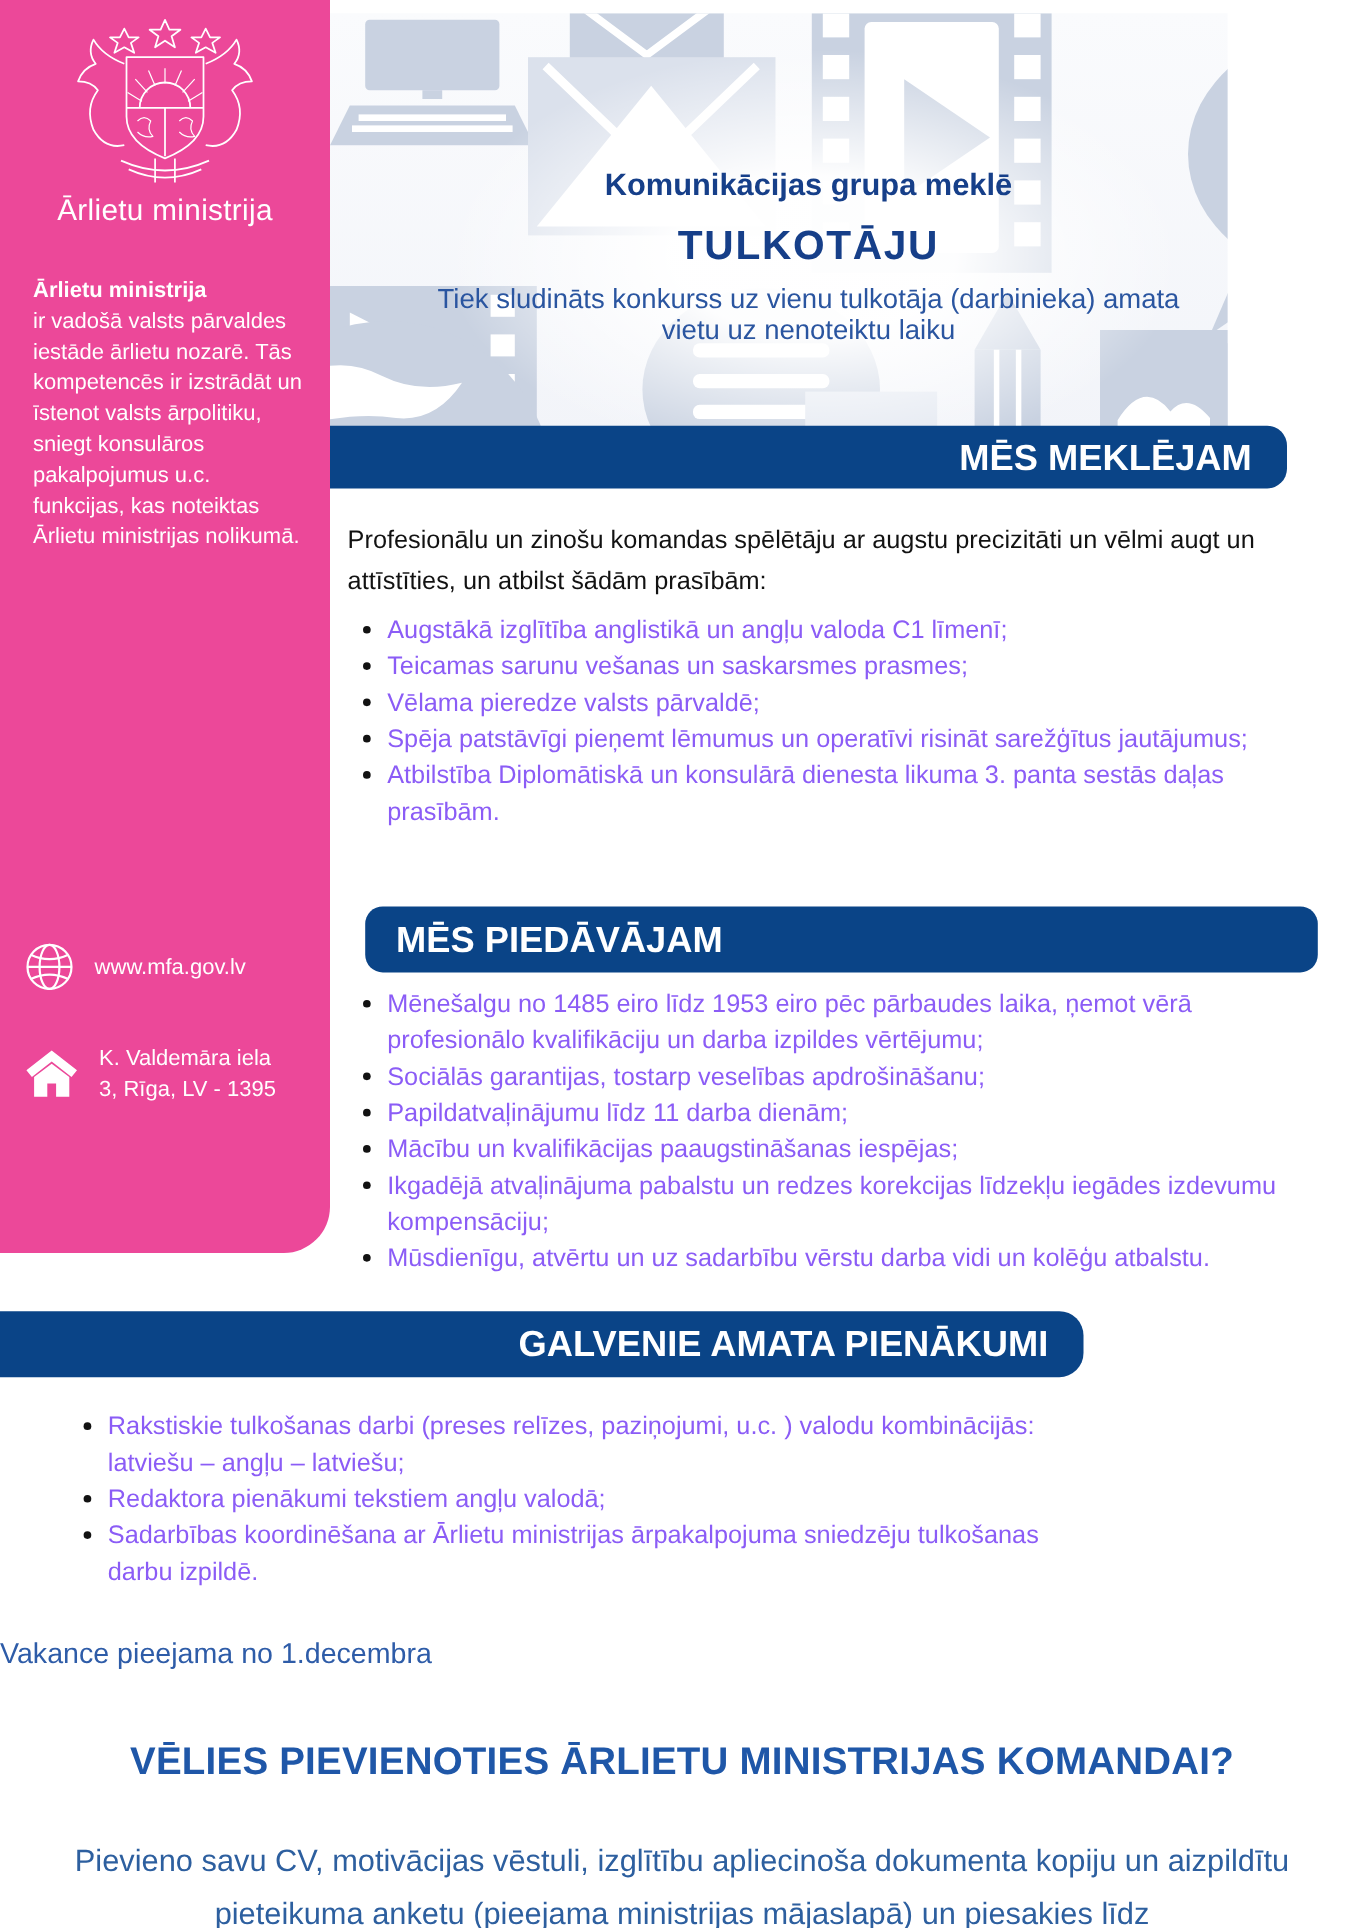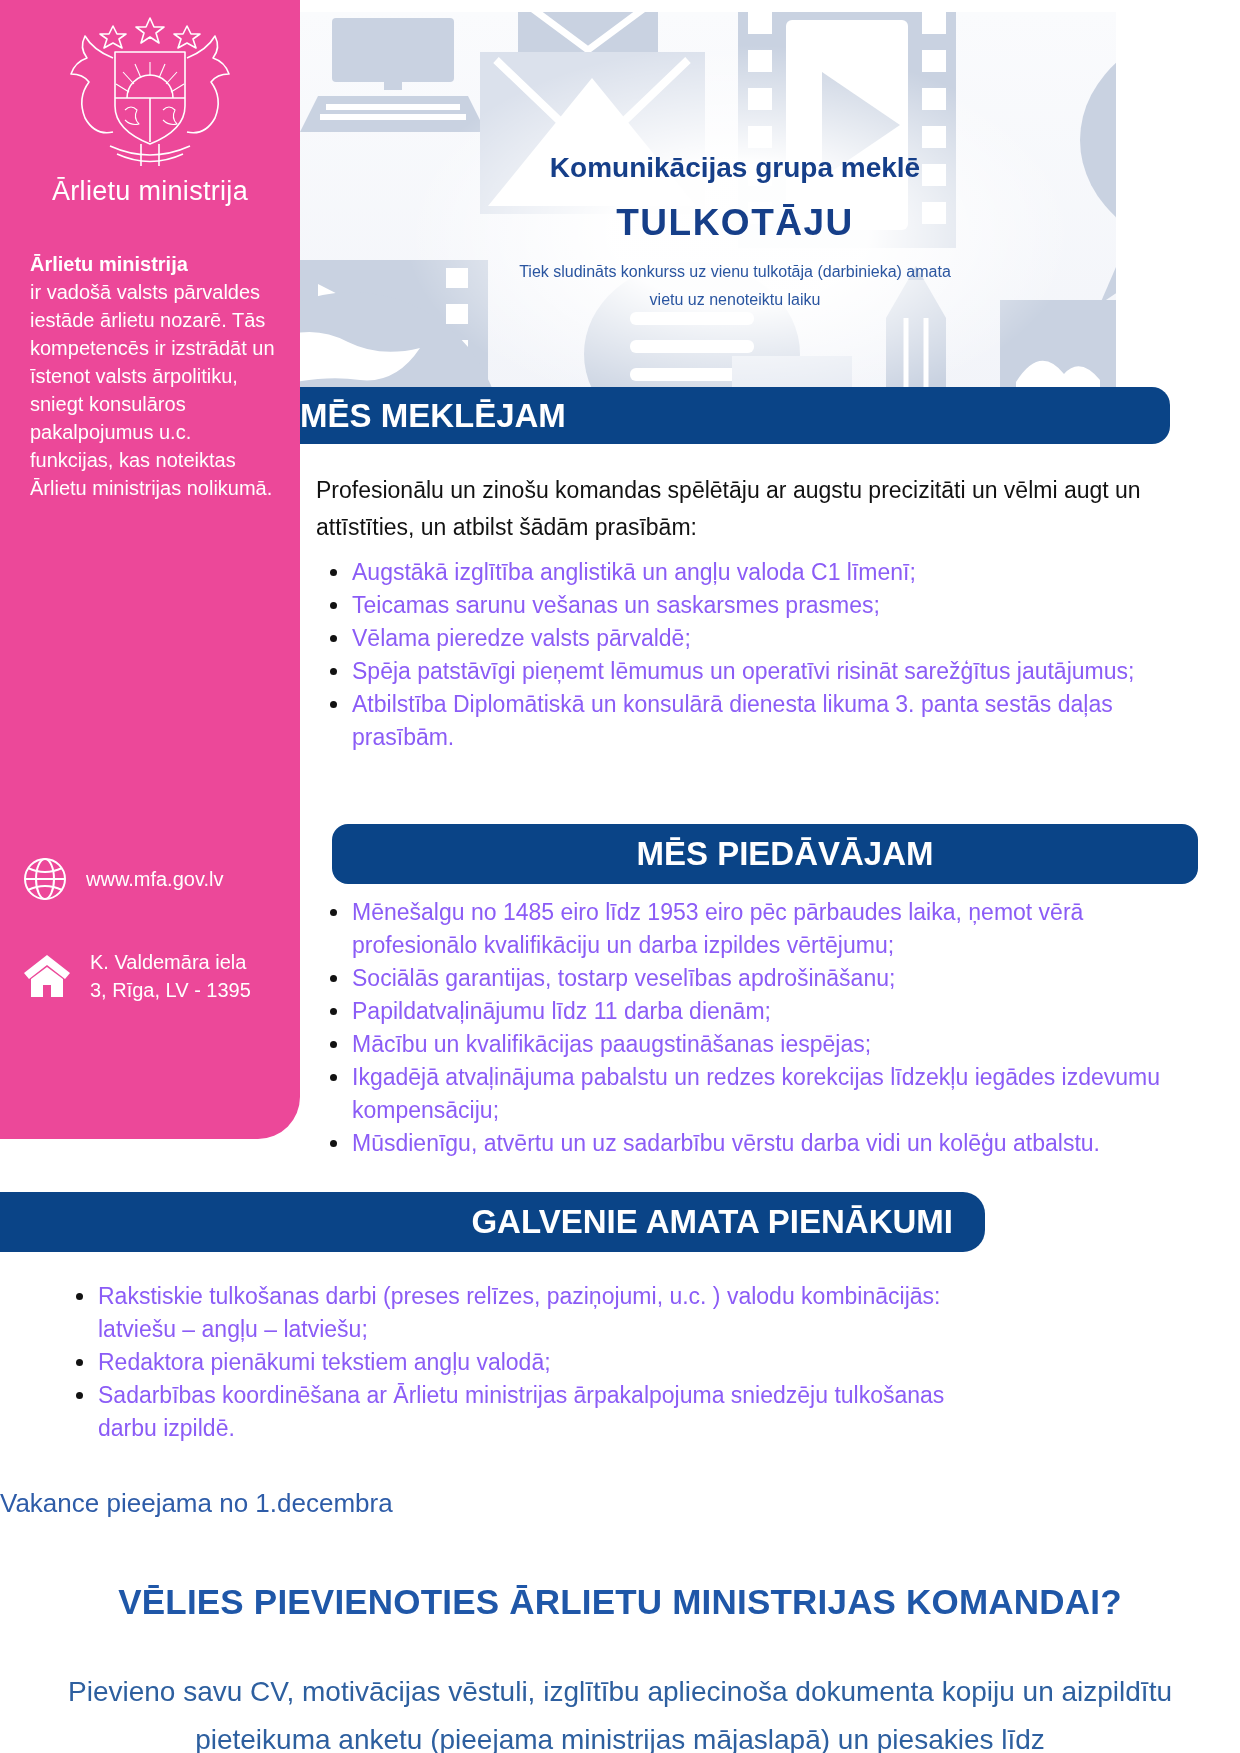--- a/index.html
+++ b/index.html
@@ -23,28 +23,28 @@
   .collage{position:absolute;left:300px;top:0;width:816px;height:388px;overflow:hidden;
            background:linear-gradient(180deg,#fafbfd 0%,#f2f4f9 100%);margin-top:12px;}
   .collage svg.icons{position:absolute;left:0;top:0;}
   .collage .white-glow{position:absolute;left:0;top:0;width:940px;height:388px;
       background:radial-gradient(ellipse 430px 240px at 440px 220px,
                  rgba(255,255,255,.97) 30%,rgba(255,255,255,0) 78%);}
   .head-text{position:absolute;left:80px;top:0;width:710px;text-align:center;}
   .kicker{position:absolute;left:0;top:140px;width:710px;font-size:28px;font-weight:700;color:#163f89;}
   .big-title{position:absolute;left:0;top:190px;width:710px;font-size:37px;font-weight:700;
              letter-spacing:1.5px;color:#163f89;}
-  .subtitle{position:absolute;left:0;top:246px;width:710px;font-size:16px;line-height:28px;color:#2a55a0;}
+  .subtitle{position:absolute;left:0;top:246px;width:710px;font-size:25px;line-height:28px;color:#2a55a0;}
 
   
   .bar{position:absolute;background:#0a4487;color:#ffffff;font-weight:700;font-size:33px;white-space:nowrap;}
   .bar-seek{left:300px;top:387px;width:870px;height:57px;line-height:57px;
-            border-radius:0 18px 18px 0;padding-right:32px;box-sizing:border-box;}
+            border-radius:0 18px 18px 0;text-align:right;padding-right:32px;box-sizing:border-box;}
   .bar-offer{left:332px;top:824px;width:866px;height:60px;line-height:60px;
-             border-radius:16px;text-align:center;padding-left:40px;box-sizing:border-box;}
+             border-radius:16px;text-align:left;padding-left:28px;box-sizing:border-box;}
   .bar-duties{left:0;top:1192px;width:985px;height:60px;line-height:60px;
               border-radius:0 22px 22px 0;text-align:right;padding-right:32px;box-sizing:border-box;}
 
   
   .intro{position:absolute;left:316px;top:456px;width:868px;font-size:23px;line-height:37px;color:#121212;margin-top:16px;}
   ul.blist{position:absolute;margin:0;padding:0;list-style:none;}
   ul.blist li{position:relative;padding-left:28px;font-size:23px;line-height:33px;color:#8b5cf6;}
   ul.blist li::before{content:"";position:absolute;left:6px;top:13px;width:7px;height:7px;
                       border-radius:50%;background:#121212;}
   .list-seek{left:324px;top:556px;width:860px;}

